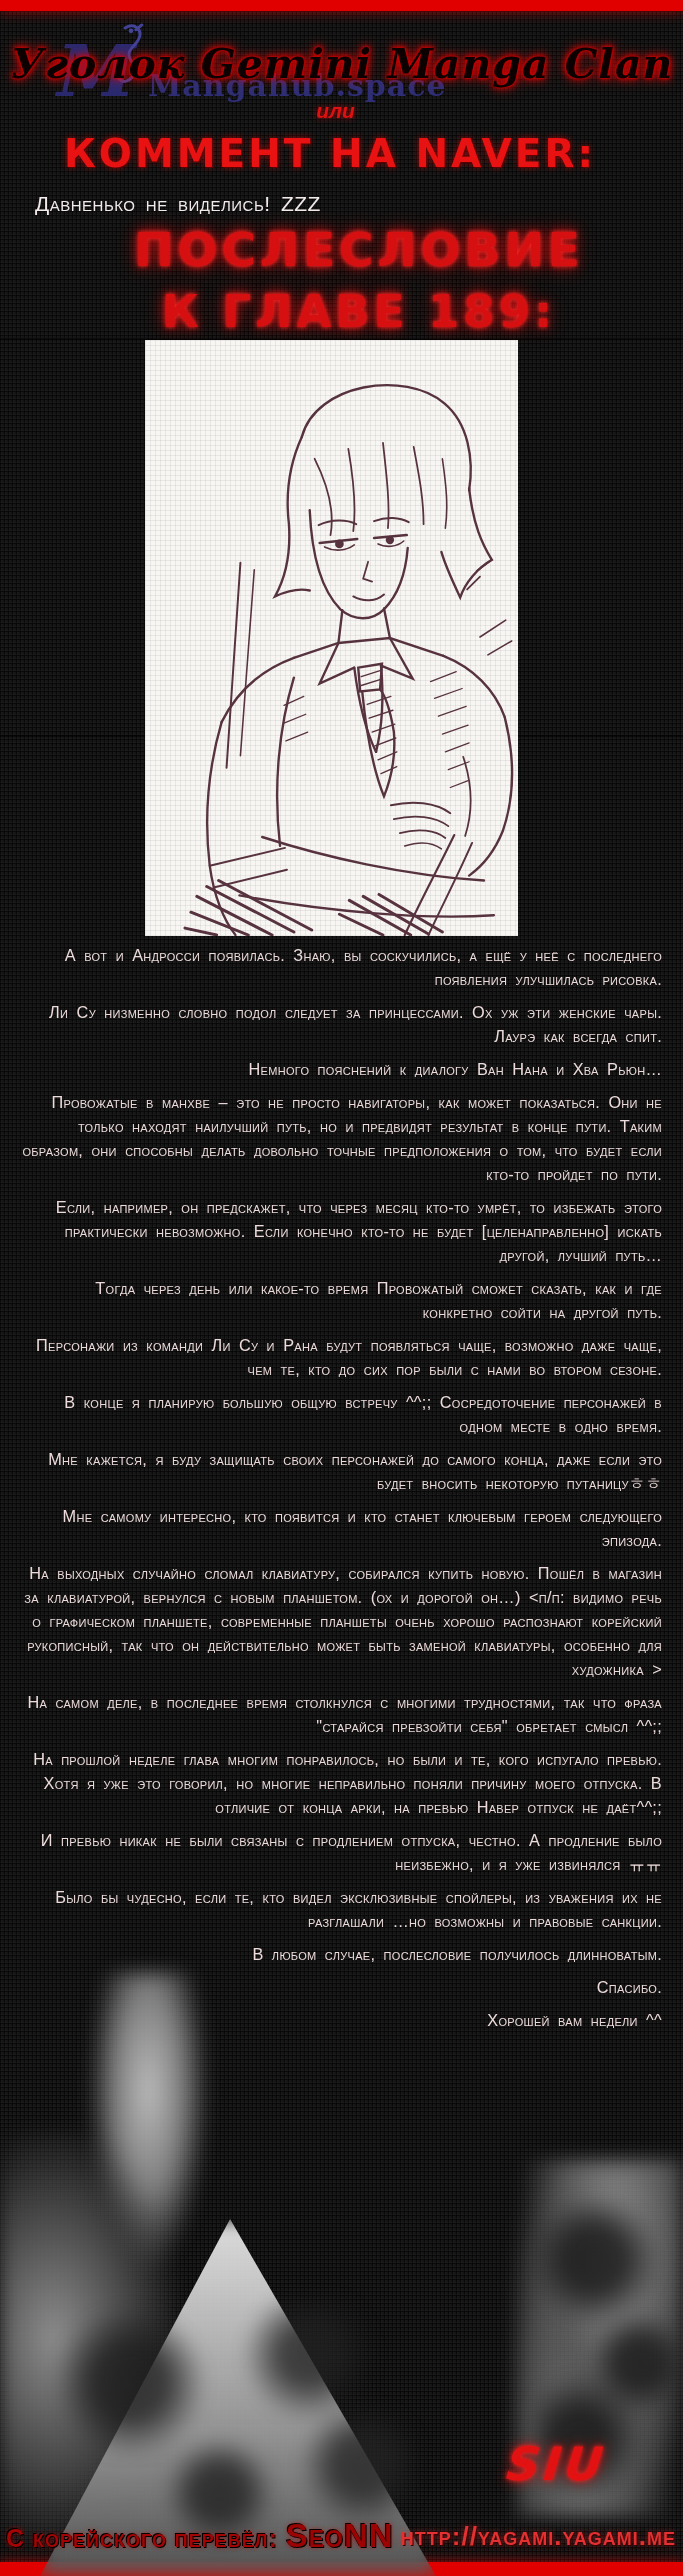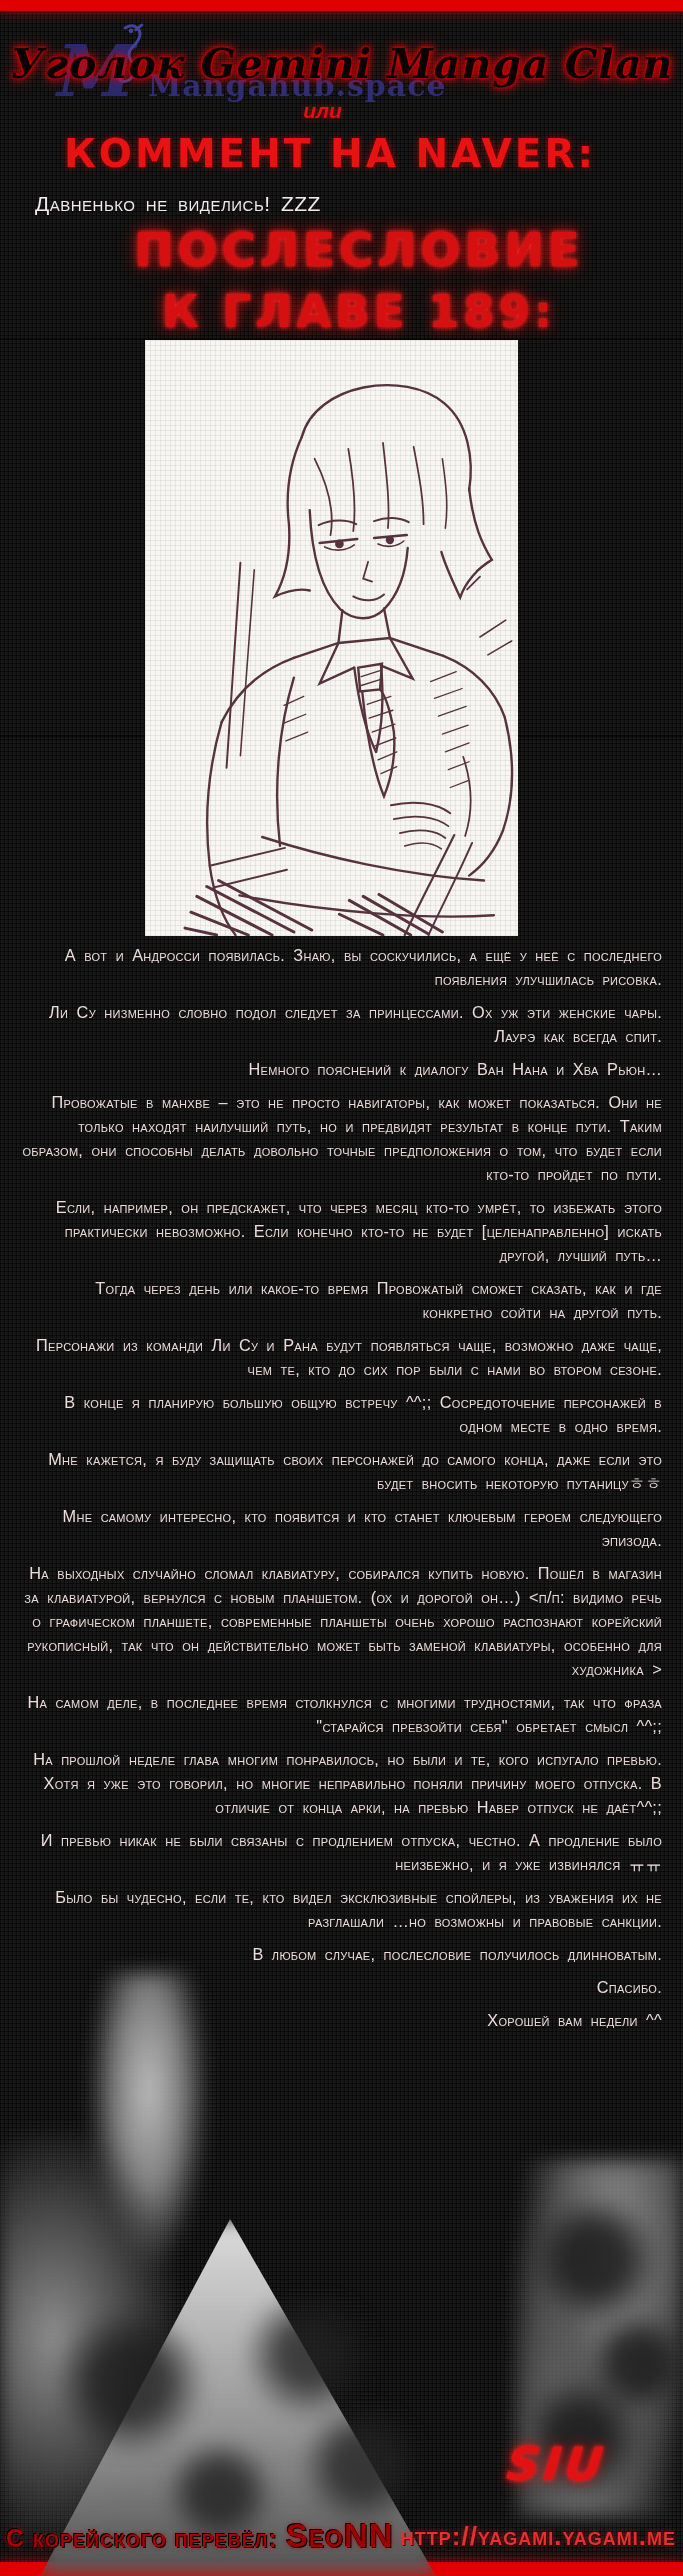--- a/index.html
+++ b/index.html
@@ -39,20 +39,21 @@
   .title-script{
     position:absolute;left:0;top:40px;width:684px;z-index:2;text-align:center;
     font-family:"DejaVu Serif",serif;font-style:italic;font-weight:bold;
     font-size:41px;color:#0d0000;letter-spacing:1px;white-space:nowrap;
     text-shadow:0 0 3px #e00000,0 0 6px #c40000,0 0 10px rgba(255,0,0,.8),0 0 16px rgba(255,0,0,.5);
   }
   .sub-or{
     position:absolute;left:0;top:99px;width:645px;text-align:center;z-index:2;
     font-size:21px;font-weight:bold;color:#dc1212;font-style:italic;
     text-shadow:0 0 6px rgba(255,0,0,.6);
+    padding-left:13px;
   }
   .title-comment{
     position:absolute;left:0;top:131px;width:660px;text-align:center;z-index:2;
     font-family:"DejaVu Sans",sans-serif;font-weight:bold;font-size:39px;letter-spacing:3px;
     color:#e81212;white-space:nowrap;
     text-shadow:1px 1px 0 #5c0000,0 0 7px rgba(255,0,0,.55);
   }
   .greeting{
     position:absolute;left:35px;top:192px;z-index:2;
     font-size:21px;font-variant:small-caps;color:#f2eaea;letter-spacing:0.5px;word-spacing:4px;

